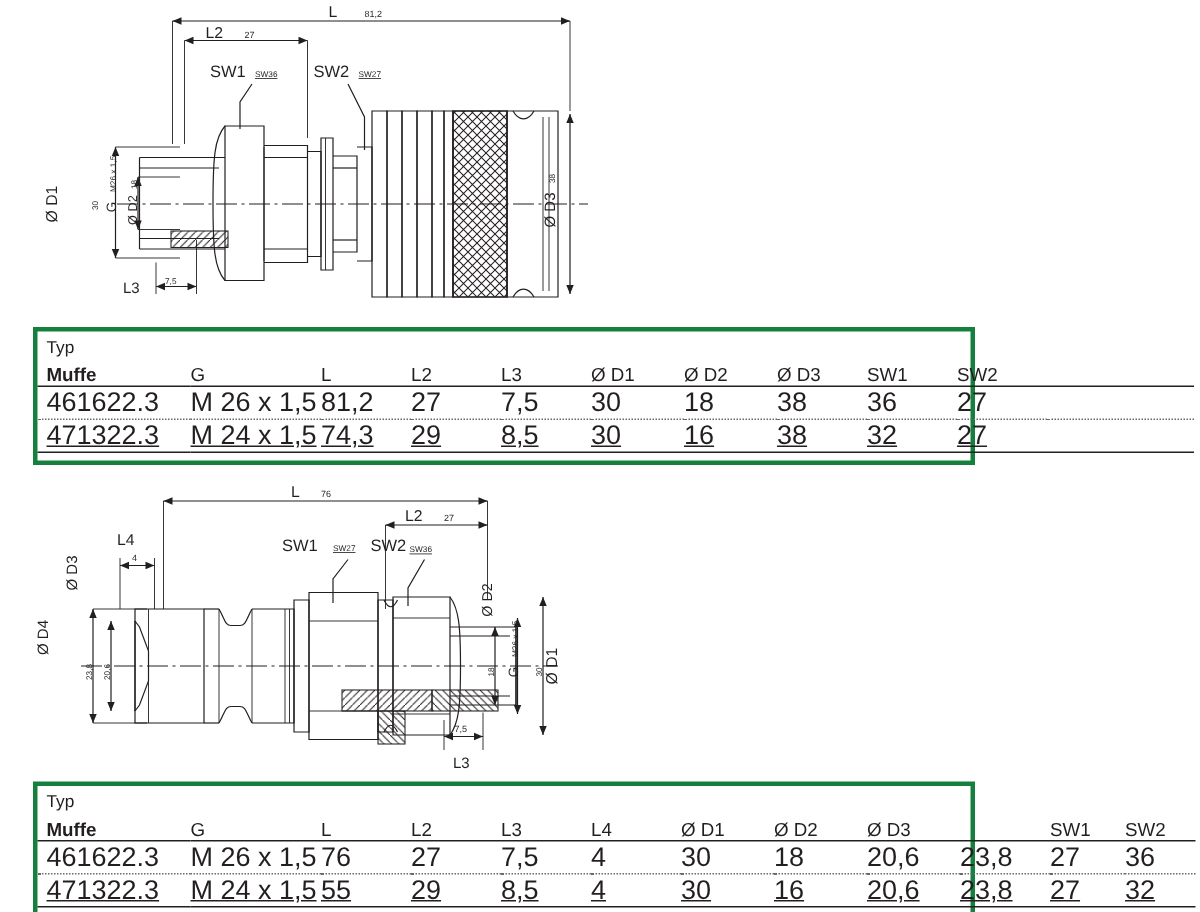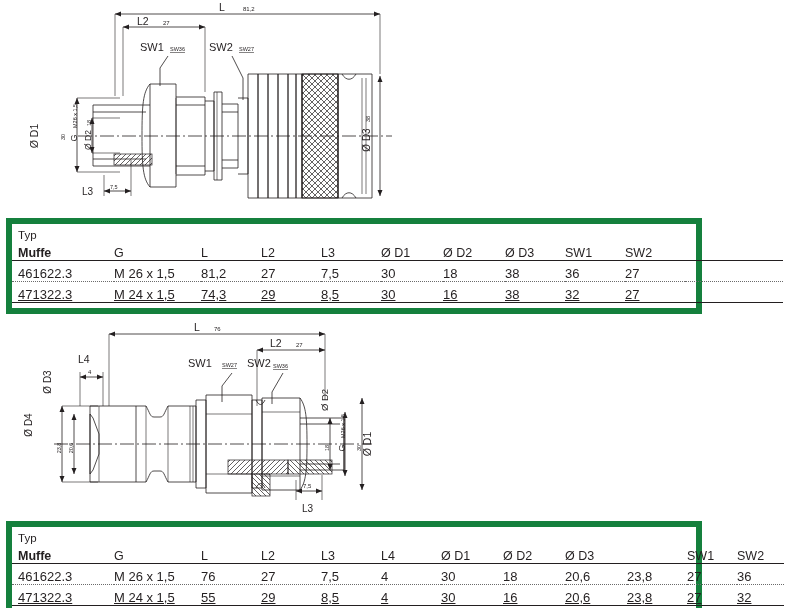--- a/index.html
+++ b/index.html
@@ -5,40 +5,40 @@
   html,body{margin:0;padding:0;background:#ffffff;}
   body{
     width:800px;height:608px;position:relative;overflow:hidden;
     font-family:"Liberation Sans","DejaVu Sans",sans-serif;
     color:#231f20;
   }
   .drawing{position:absolute;}
   .drawing svg{display:block;}
   
   .spec-table{
-    position:absolute;left:6px;width:696px;
-    border:6px solid #15803d;
+    position:absolute;left:22px;width:628px;
+    border:3px solid #15803d;
     box-sizing:border-box;
     background:#fff;
   }
   .spec-table table{
     width:100%;border-collapse:collapse;table-layout:fixed;
     font-size:11.5px;
   }
   .spec-table td{
     padding:0;
     vertical-align:bottom;
     white-space:nowrap;
     color:#231f20;
   }
   .r-typ td{height:17px;font-size:11.5px;padding-left:0;}
   .r-head td{height:19px;font-size:12.5px;margin-left:35px;}
   .r-head td.first{font-weight:bold;}
   .r-head{border-bottom:1.6px solid #231f20;}
-  .r-data td{height:20px;font-size:13px;}
+  .r-data td{height:20px;font-size:18px;}
   .r-data.dotted{border-top:1px dotted #6a6a6a;text-decoration:underline;}
   .cell-pad{padding-left:6px!important;}
   .tbl-bottomline{border-top:1.4px solid #231f20;}
   .tbl-foot{height:5px;}
   .lbl{fill:#231f20;font-family:"Liberation Sans",sans-serif;}
 </style>
 </head>
 <body>
 
 <div class="drawing" id="fig-top" style="left:0;top:0;width:800px;height:212px;">

